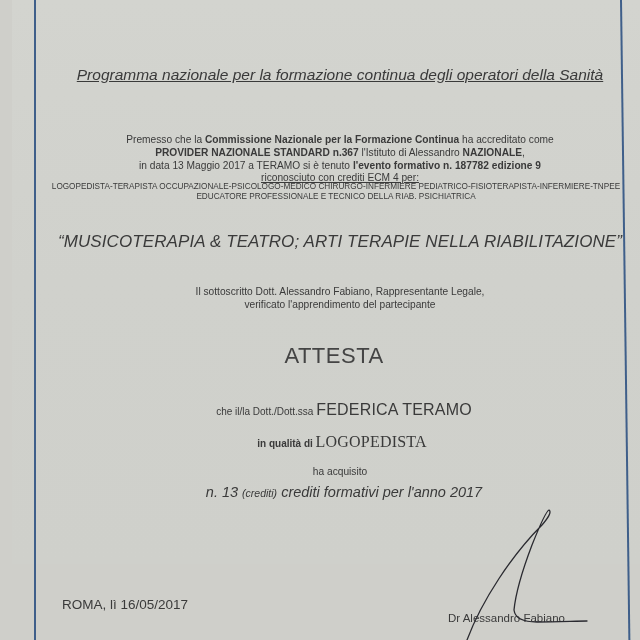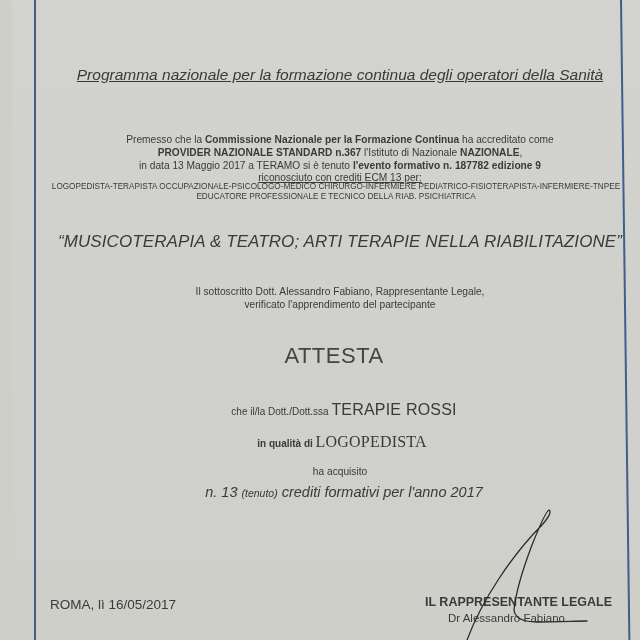--- a/index.html
+++ b/index.html
@@ -50,21 +50,21 @@
     .row-name { top: 401px; left: 12px; color: #3a3a3a; }
     .row-name .small { font-size: 10px; }
     .row-name .big { font-size: 16px; letter-spacing: 0.2px; }
     .row-role { top: 433px; left: 10px; color: #3a3a3a; }
     .row-role .small { font-size: 10px; font-weight: bold; }
     .row-role .big { font-size: 16px; letter-spacing: 0.2px; font-family: Liberation Serif, serif; }
     .acquired { top: 466px; left: 8px; font-size: 10.2px; color: #3a3a3a; }
     .credits { top: 484px; left: 12px; font-size: 14.5px; font-style: italic; color: #3a3a3a; }
     .credits .small { font-size: 10.5px; }
     .place-date {
-      position: absolute; left: 38px; top: 597px; font-size: 13.5px; color: #3a3a3a; white-space: nowrap;
+      position: absolute; left: 50px; top: 597px; font-size: 13.5px; color: #3a3a3a; white-space: nowrap;
     }
     .legal-title {
       position: absolute; left: 413px; top: 595px; font-size: 12.5px; font-weight: bold; color: #3a3a3a; white-space: nowrap;
     }
     .legal-name {
       position: absolute; left: 436px; top: 612px; font-size: 11.5px; color: #3a3a3a; white-space: nowrap;
     }
     .signature { position: absolute; left: 0; top: 0; width: 640px; height: 640px; pointer-events: none; }
   </style>
 </head>
@@ -73,54 +73,53 @@
 <div class="paper">
   <div class="border-left"></div>
   <div class="border-right"></div>
 
   <div class="line header-title">Programma nazionale per la formazione continua degli operatori della Sanità</div>
 
   <div class="line premise p1">
     <span>Premesso che la </span><b>Commissione Nazionale per la Formazione Continua</b><span> ha accreditato come</span>
   </div>
   <div class="line premise p2">
-    <b>PROVIDER NAZIONALE STANDARD n.367</b><span> l'Istituto di Nazionale </span><b>NAZIONALE</b><span>,</span>
+    <b>PROVIDER NAZIONALE STANDARD n.367</b><span> l'Istituto di Alessandro </span><b>NAZIONALE</b><span>,</span>
   </div>
   <div class="line premise p3">
     <span>in data 13 Maggio 2017 a TERAMO si è tenuto </span><b>l'evento formativo n. 187782 edizione 9</b>
   </div>
   <div class="line premise p4">
-    <span>riconosciuto con crediti ECM 13 per:</span>
+    <span>riconosciuto con crediti ECM 4 per:</span>
   </div>
 
   <div class="line prof prof1">LOGOPEDISTA-TERAPISTA OCCUPAZIONALE-PSICOLOGO-MEDICO CHIRURGO-INFERMIERE PEDIATRICO-FISIOTERAPISTA-INFERMIERE-TNPEE</div>
   <div class="line prof prof2">EDUCATORE PROFESSIONALE E TECNICO DELLA RIAB. PSICHIATRICA</div>
 
   <div class="line event-title">“MUSICOTERAPIA &amp; TEATRO; ARTI TERAPIE NELLA RIABILITAZIONE”</div>
 
   <div class="line signer s1">Il sottoscritto Dott. Alessandro Fabiano, Rappresentante Legale,</div>
   <div class="line signer s2">verificato l'apprendimento del partecipante</div>
 
   <div class="line attesta">ATTESTA</div>
 
   <div class="line row-name">
-    <span class="small">che il/la Dott./Dott.ssa </span><span class="big">TERAPIE ROSSI</span>
+    <span class="small">che il/la Dott./Dott.ssa </span><span class="big">FEDERICA TERAMO</span>
   </div>
 
   <div class="line row-role">
     <span class="small">in qualità di </span><span class="big">LOGOPEDISTA</span>
   </div>
 
   <div class="line acquired">ha acquisito</div>
 
   <div class="line credits">
-    <span>n. 13 </span><span class="small">(tenuto)</span><span> crediti formativi per l'anno 2017</span>
+    <span>n. 13 </span><span class="small">(crediti)</span><span> crediti formativi per l'anno 2017</span>
   </div>
 
   <div class="place-date">ROMA, lì 16/05/2017</div>
 
-  <div class="legal-title">IL RAPPRESENTANTE LEGALE</div>
   <div class="legal-name">Dr Alessandro Fabiano</div>
 
   <svg class="signature" viewBox="0 0 640 640" width="640" height="640">
     <path d="M 455 640 C 470 600, 500 555, 530 525 C 536 518, 540 512, 537 510 C 534 511, 528 525, 520 545 C 512 566, 504 590, 502 610 C 503 618, 510 622, 525 622 C 545 622, 565 621, 575 621" fill="none" stroke="#2a2a30" stroke-width="1.3" stroke-linecap="round" stroke-linejoin="round"></path>
   </svg>
 </div>
 
 </body></html>

